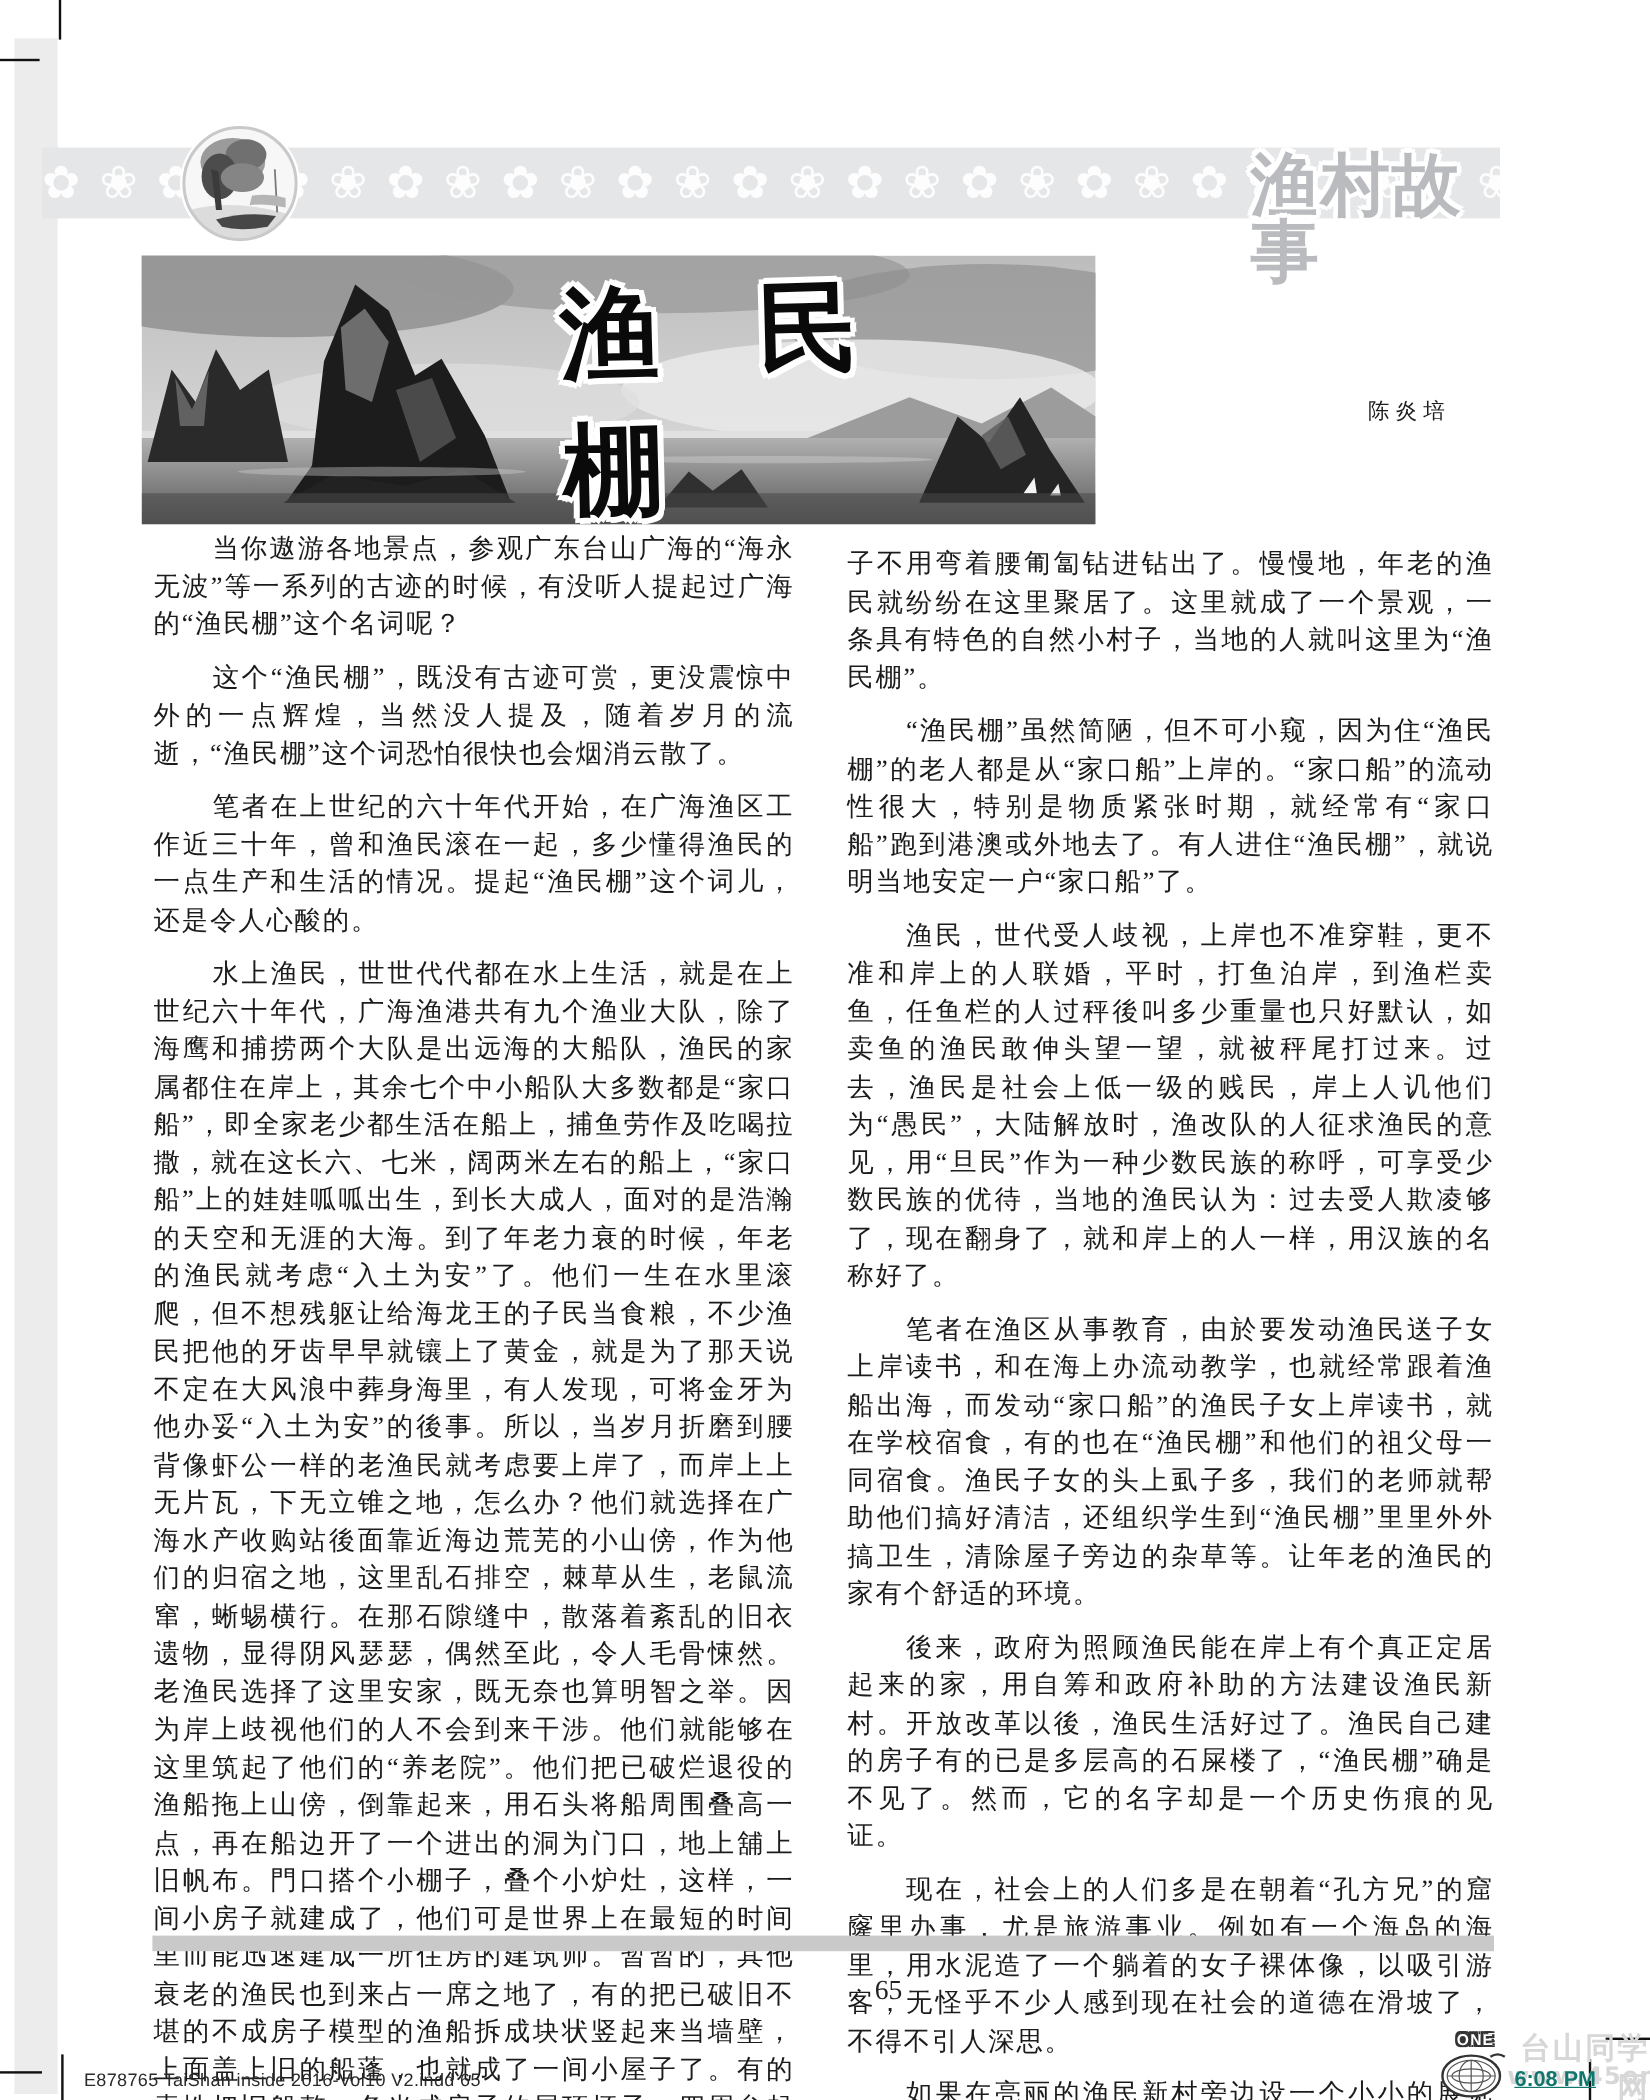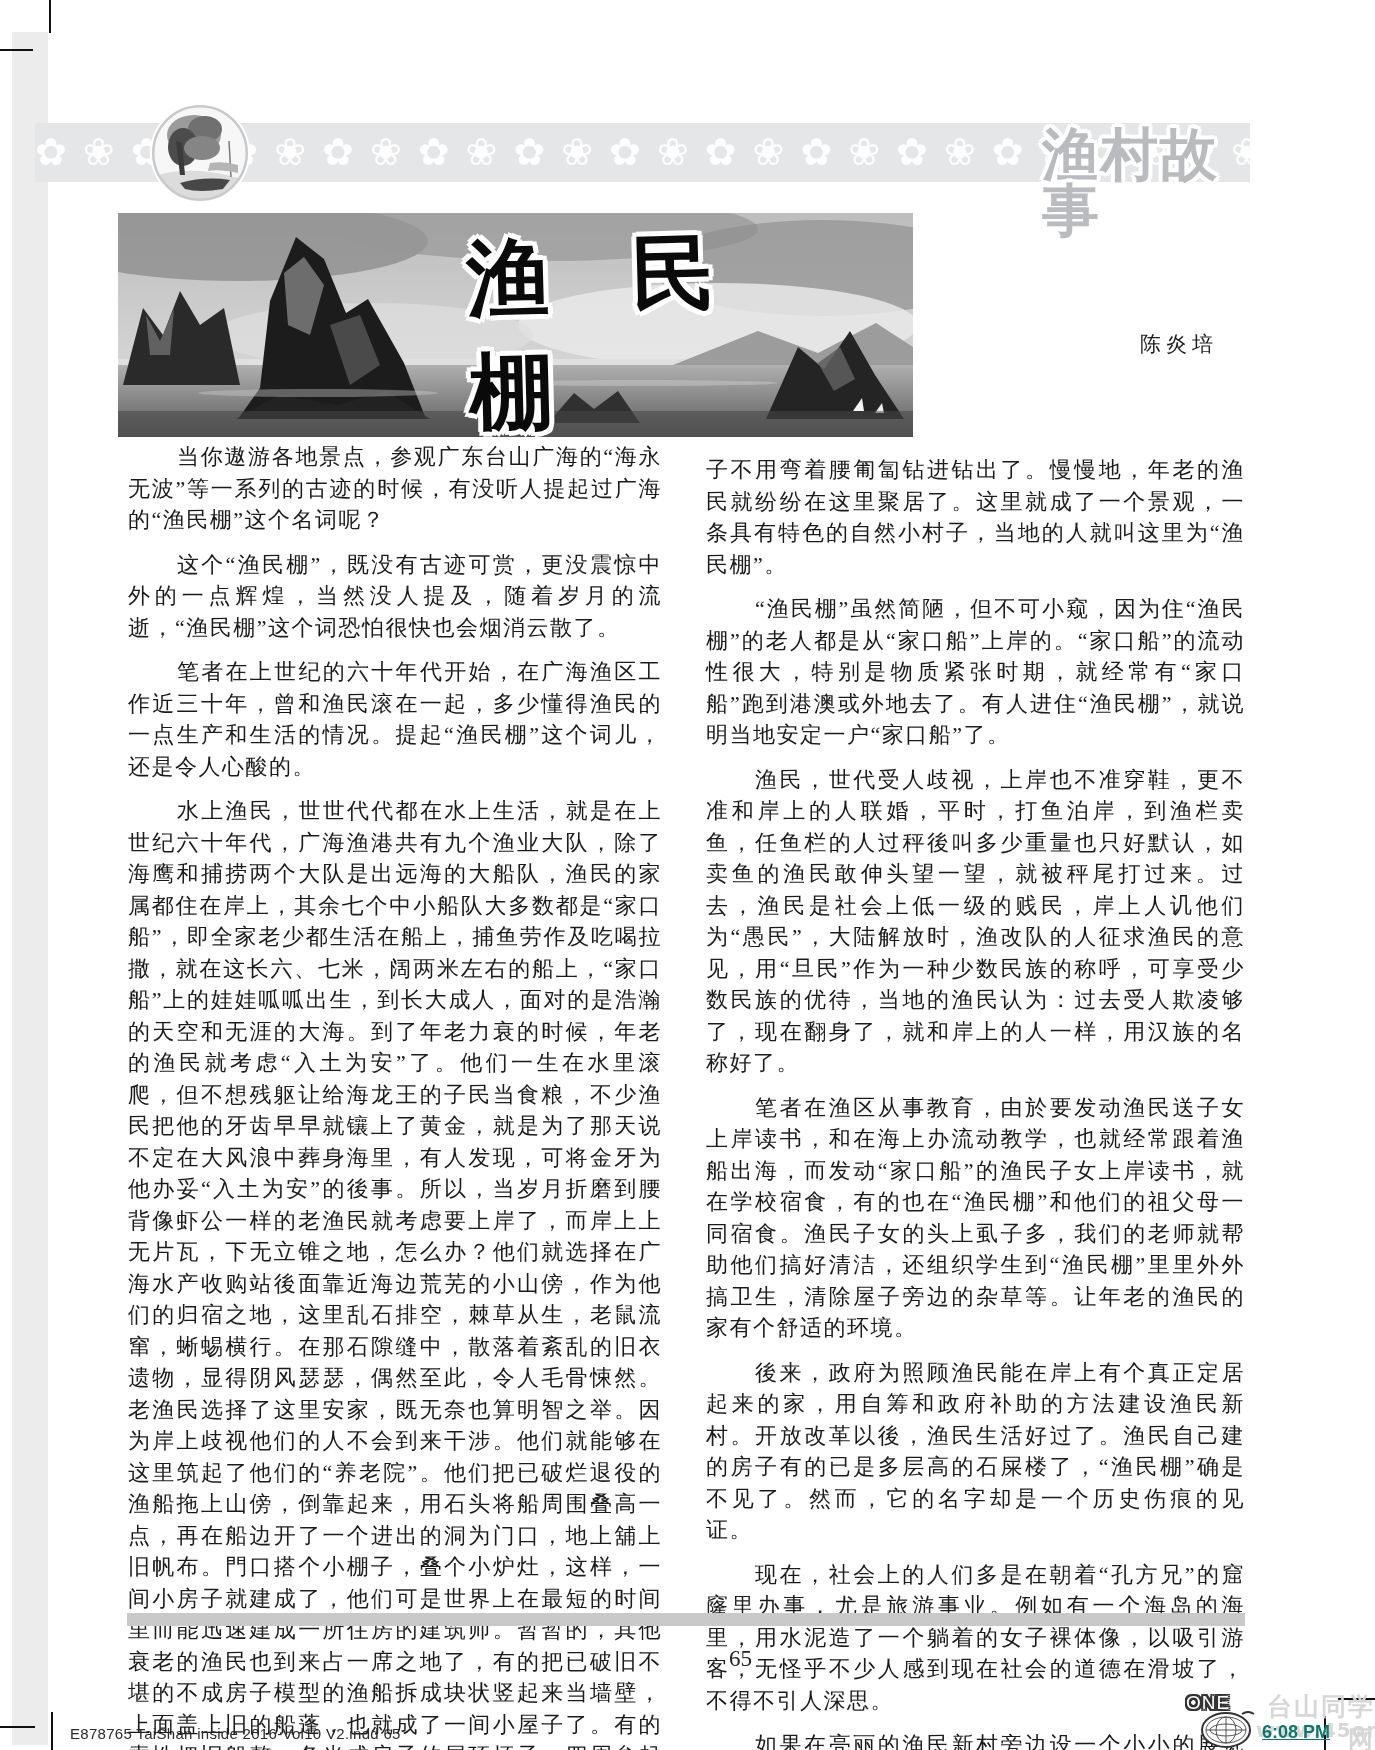--- a/index.html
+++ b/index.html
@@ -23,38 +23,38 @@
 
   .vignette{position:absolute;left:150px;top:103px;width:100px;height:100px;}
 
   
   .photo{position:absolute;left:118px;top:213px;width:795px;height:224px;}
   .photo-title{position:absolute;left:468px;top:218px;width:360px;
       font-family:"Liberation Serif", serif;font-weight:bold;font-size:84px;letter-spacing:30px;
       color:#0a0a0a;transform:rotate(-1.5deg);
       text-shadow:-4px -4px 0 #fff,4px -4px 0 #fff,-4px 4px 0 #fff,4px 4px 0 #fff,
                   0 -5px 0 #fff,0 5px 0 #fff,-5px 0 0 #fff,5px 0 0 #fff;}
-  .author{position:absolute;left:1140px;top:330px;width:120px;font-size:21px;letter-spacing:5px;color:#1c1c1c;}
+  .author{position:absolute;left:1140px;top:330px;width:120px;font-size:18px;letter-spacing:5px;color:#1c1c1c;}
 
   
   .col{position:absolute;text-align:justify;color:#1b1b1b;font-size:22px;line-height:31.5px;letter-spacing:1.5px;}
   .col-left{left:128px;top:441px;width:534px;}
   .col-right{left:706px;top:438px;width:539px;}
   .col p{margin:0 0 13px 0;text-indent:49px;}
   .col p.cont{text-indent:0;margin-top:16px;}
 
   .divider-bar{position:absolute;left:127px;top:1613px;width:1118px;height:13px;background:#c9c9c9;}
   .page-number{position:absolute;left:622px;top:1646px;width:130px;text-align:right;
       font-size:23px;color:#222;}
 
   
   .footer-file{position:absolute;left:70px;top:1725px;font-family:"Liberation Sans", sans-serif;
       font-size:15px;color:#2a2a2a;letter-spacing:.3px;}
-  .logo-one{position:absolute;left:1186px;top:1692px;font-family:"Liberation Sans", sans-serif;
-      font-weight:normal;font-size:19px;letter-spacing:1px;color:#ffffff;
+  .logo-one{position:absolute;left:1214px;top:1692px;font-family:"Liberation Sans", sans-serif;
+      font-weight:bold;font-size:13px;letter-spacing:1px;color:#ffffff;
       text-shadow:-2px -2px 0 #333,2px -2px 0 #333,-2px 2px 0 #333,2px 2px 0 #333,
                   0 -2px 0 #333,0 2px 0 #333,-2px 0 0 #333,2px 0 0 #333;}
   .logo-globe{position:absolute;left:1198px;top:1708px;}
   .footer-time{position:absolute;left:1262px;top:1722px;font-family:"Liberation Sans", sans-serif;
       font-size:18px;font-weight:bold;color:#0f766e;z-index:5;text-decoration:underline;}
   .watermark{position:absolute;text-align:right;font-family:"DejaVu Sans", sans-serif;font-weight:bold;
       color:#d7d7d7;z-index:4;}
   .wm1{left:1256px;top:1690px;width:119px;font-size:25px;letter-spacing:2px;}
   .wm2{left:1256px;top:1718px;width:119px;font-size:20px;letter-spacing:1px;}
 </style>

